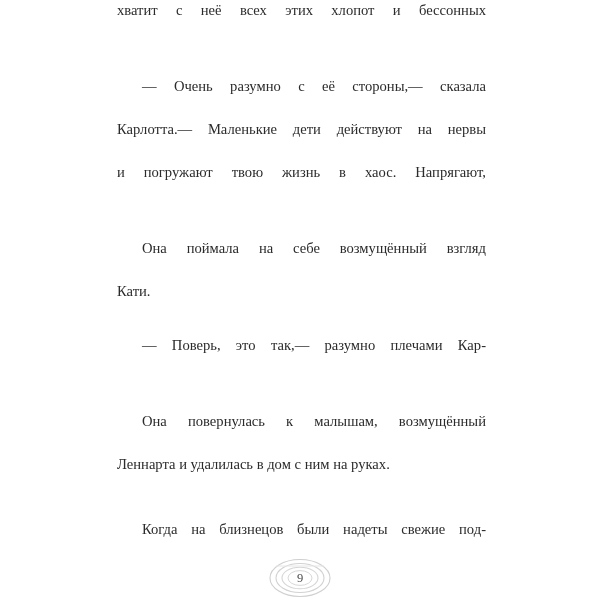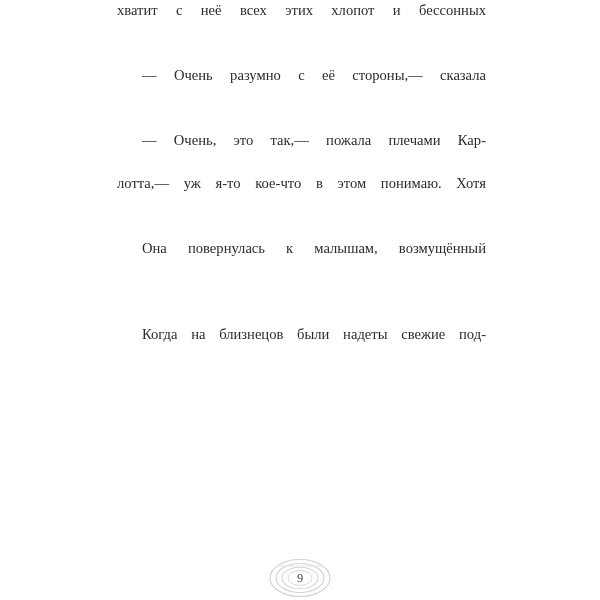--- a/index.html
+++ b/index.html
@@ -66,20 +66,21 @@
   .ln::after {
     content: "";
     display: inline-block;
     width: 100%;
   }
   .ln.last::after {
     display: none;
   }
   .ln.ind {
     text-indent: 25px;
+    margin-top: 11px;
   }
 
   
   #folio {
     position: absolute;
     left: 0;
     right: 0;
     top: 556px;
     height: 44px;
     display: flex;
@@ -113,27 +114,33 @@
 <body>
 
 <div id="page">
 
   <div id="text-column">
       <p class="no-indent">
         <span class="ln">хватит с неё всех этих хлопот и бессонных</span>
       </p>
       <p class="no-indent">
         <span class="ln ind">— Очень разумно с её стороны,— сказала</span>
+        <span class="ln">Карлотта.— Маленькие дети действуют на нервы</span>
+        <span class="ln">и погружают твою жизнь в хаос. Напрягают,</span>
       </p>
       <p class="no-indent">
-        <span class="ln ind">— Очень, это так,— пожала плечами Кар-</span>
-        <span class="ln">лотта,— уж я-то кое-что в этом понимаю. Хотя</span>
+        <span class="ln ind">Она поймала на себе возмущённый взгляд</span>
+        <span class="ln last">Кати.</span>
+      </p>
+      <p class="no-indent">
+        <span class="ln ind">— Поверь, это так,— разумно плечами Кар-</span>
       </p>
       <p class="no-indent">
         <span class="ln ind">Она повернулась к малышам, возмущённый</span>
+        <span class="ln last">Леннарта и удалилась в дом с ним на руках.</span>
       </p>
       <p class="no-indent section-gap">
         <span class="ln ind">Когда на близнецов были надеты свежие под-</span>
       </p>
     </div>
 
   <div id="folio">
     <div id="folio-ornament">
       <svg width="64" height="40" viewBox="0 0 64 40" xmlns="http://www.w3.org/2000/svg">
         <ellipse cx="32" cy="20" rx="30" ry="18.5" fill="none" stroke="#cfcfcf" stroke-width="1.1"></ellipse>

